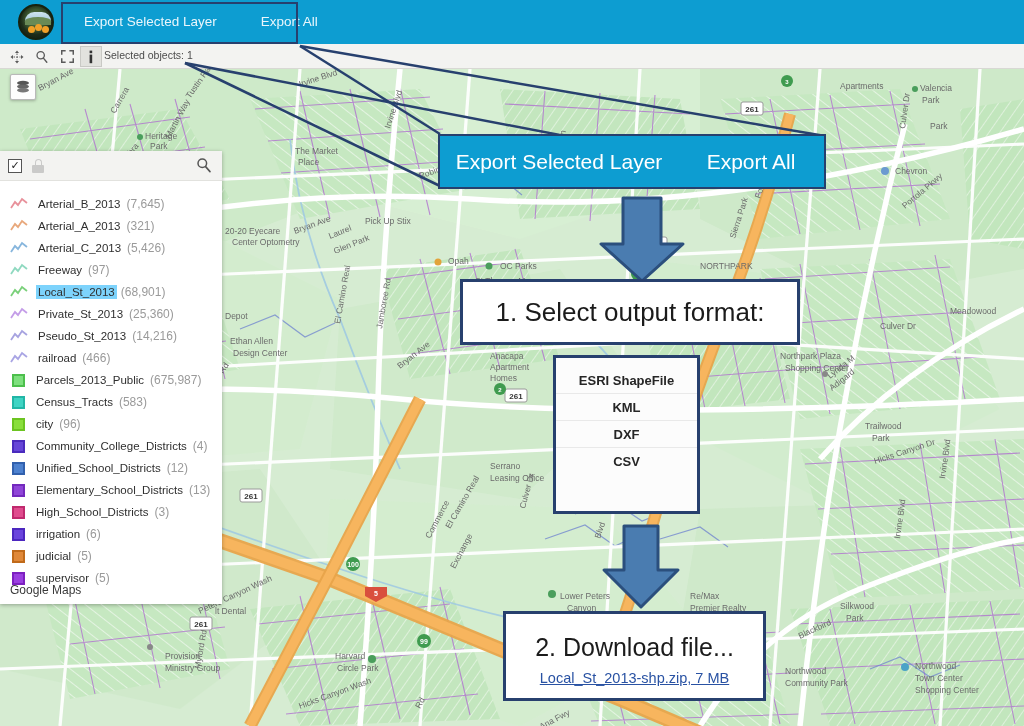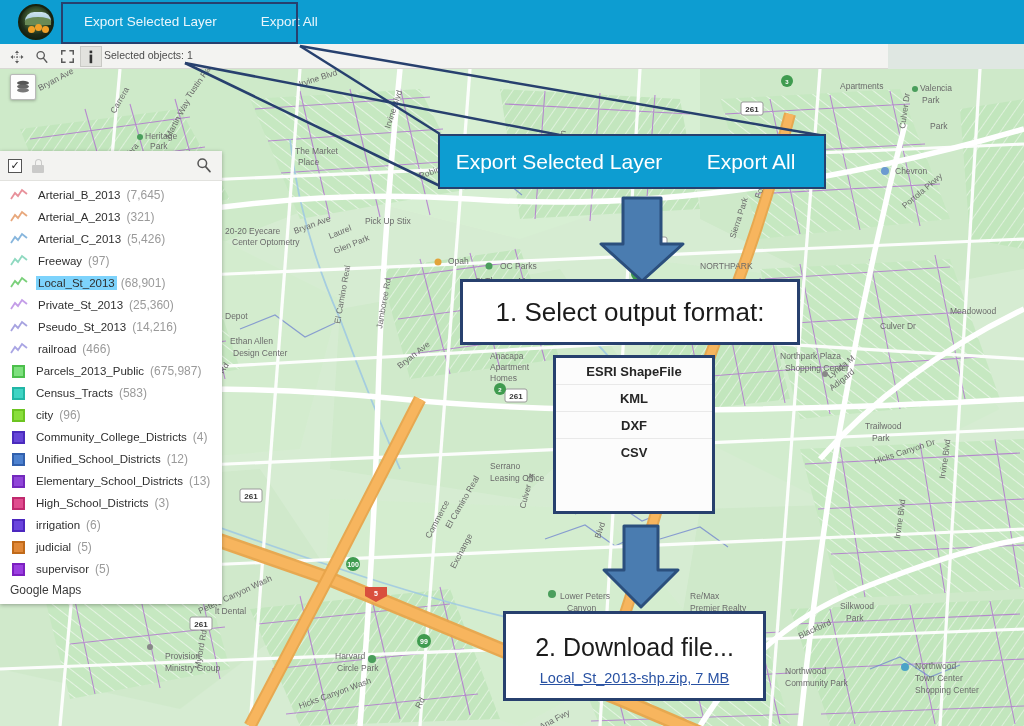--- a/index.html
+++ b/index.html
@@ -73,21 +73,21 @@
     left: 61px; top: 2px;
     width: 237px; height: 42px;
     border: 2.5px solid #27406e;
     z-index: 55;
     pointer-events: none;
   }
 
   
   .toolbar {
     position: absolute; left: 0; top: 44px;
-    width: 888px; height: 25px;
+    width: 1024px; height: 25px;
     background: #f3f3f1;
     border-bottom: 1px solid #d8d8d4;
     z-index: 30;
   }
   .toolbar .tbtn {
     position: absolute; top: 2px;
     width: 22px; height: 21px;
     display: flex; align-items: center; justify-content: center;
     color: #4a4a4a;
     cursor: pointer;
@@ -160,21 +160,21 @@
   .lp-lock {
     margin-left: 10px; width: 12px; height: 14px;
     position: relative; opacity: .45;
   }
   .lp-lock .body { position:absolute; left:0; bottom:0; width:12px; height:8px; background:#9a9a9a; border-radius:1px; }
   .lp-lock .shackle { position:absolute; left:2.5px; top:0; width:7px; height:7px; border:1.6px solid #9a9a9a; border-bottom:none; border-radius:4px 4px 0 0; }
   .lp-search {
     position: absolute; right: 10px; top: 6px;
     width: 16px; height: 16px; cursor: pointer;
   }
-  .lp-list { padding: 3px 0 0 0; }
+  .lp-list { padding: 12px 0 0 0; }
   .lp-row {
     display: flex; align-items: center;
     height: 22px;
     padding-left: 10px;
     cursor: pointer;
     white-space: nowrap;
   }
   .lp-row.active .lp-name { background: #7dd3fc; }
   .sw-line { width: 18px; height: 14px; margin-right: 8px; flex: 0 0 18px; }
   .sw-poly {
@@ -227,25 +227,25 @@
   #step2 .dl {
     margin-top: 8px;
     font-size: 14.5px; color: #2952a3;
     text-decoration: underline; font-weight: normal;
     cursor: pointer;
   }
 
   
   .format-box {
     position: absolute; left: 553px; top: 355px;
-    width: 162px; height: 159px;
+    width: 147px; height: 159px;
     background: #fcfcfc;
     border: 3px solid #27406e;
     z-index: 50;
-    padding-top: 0;
+    padding-top: 9px;
   }
   .format-box .fitem {
     height: 27px; line-height: 27px;
     text-align: center;
     font-size: 13px; font-weight: bold;
     color: #262626;
     border-bottom: 1px solid #e9e9e9;
     cursor: pointer;
   }
   .format-box .fitem:last-child { border-bottom: none; }

